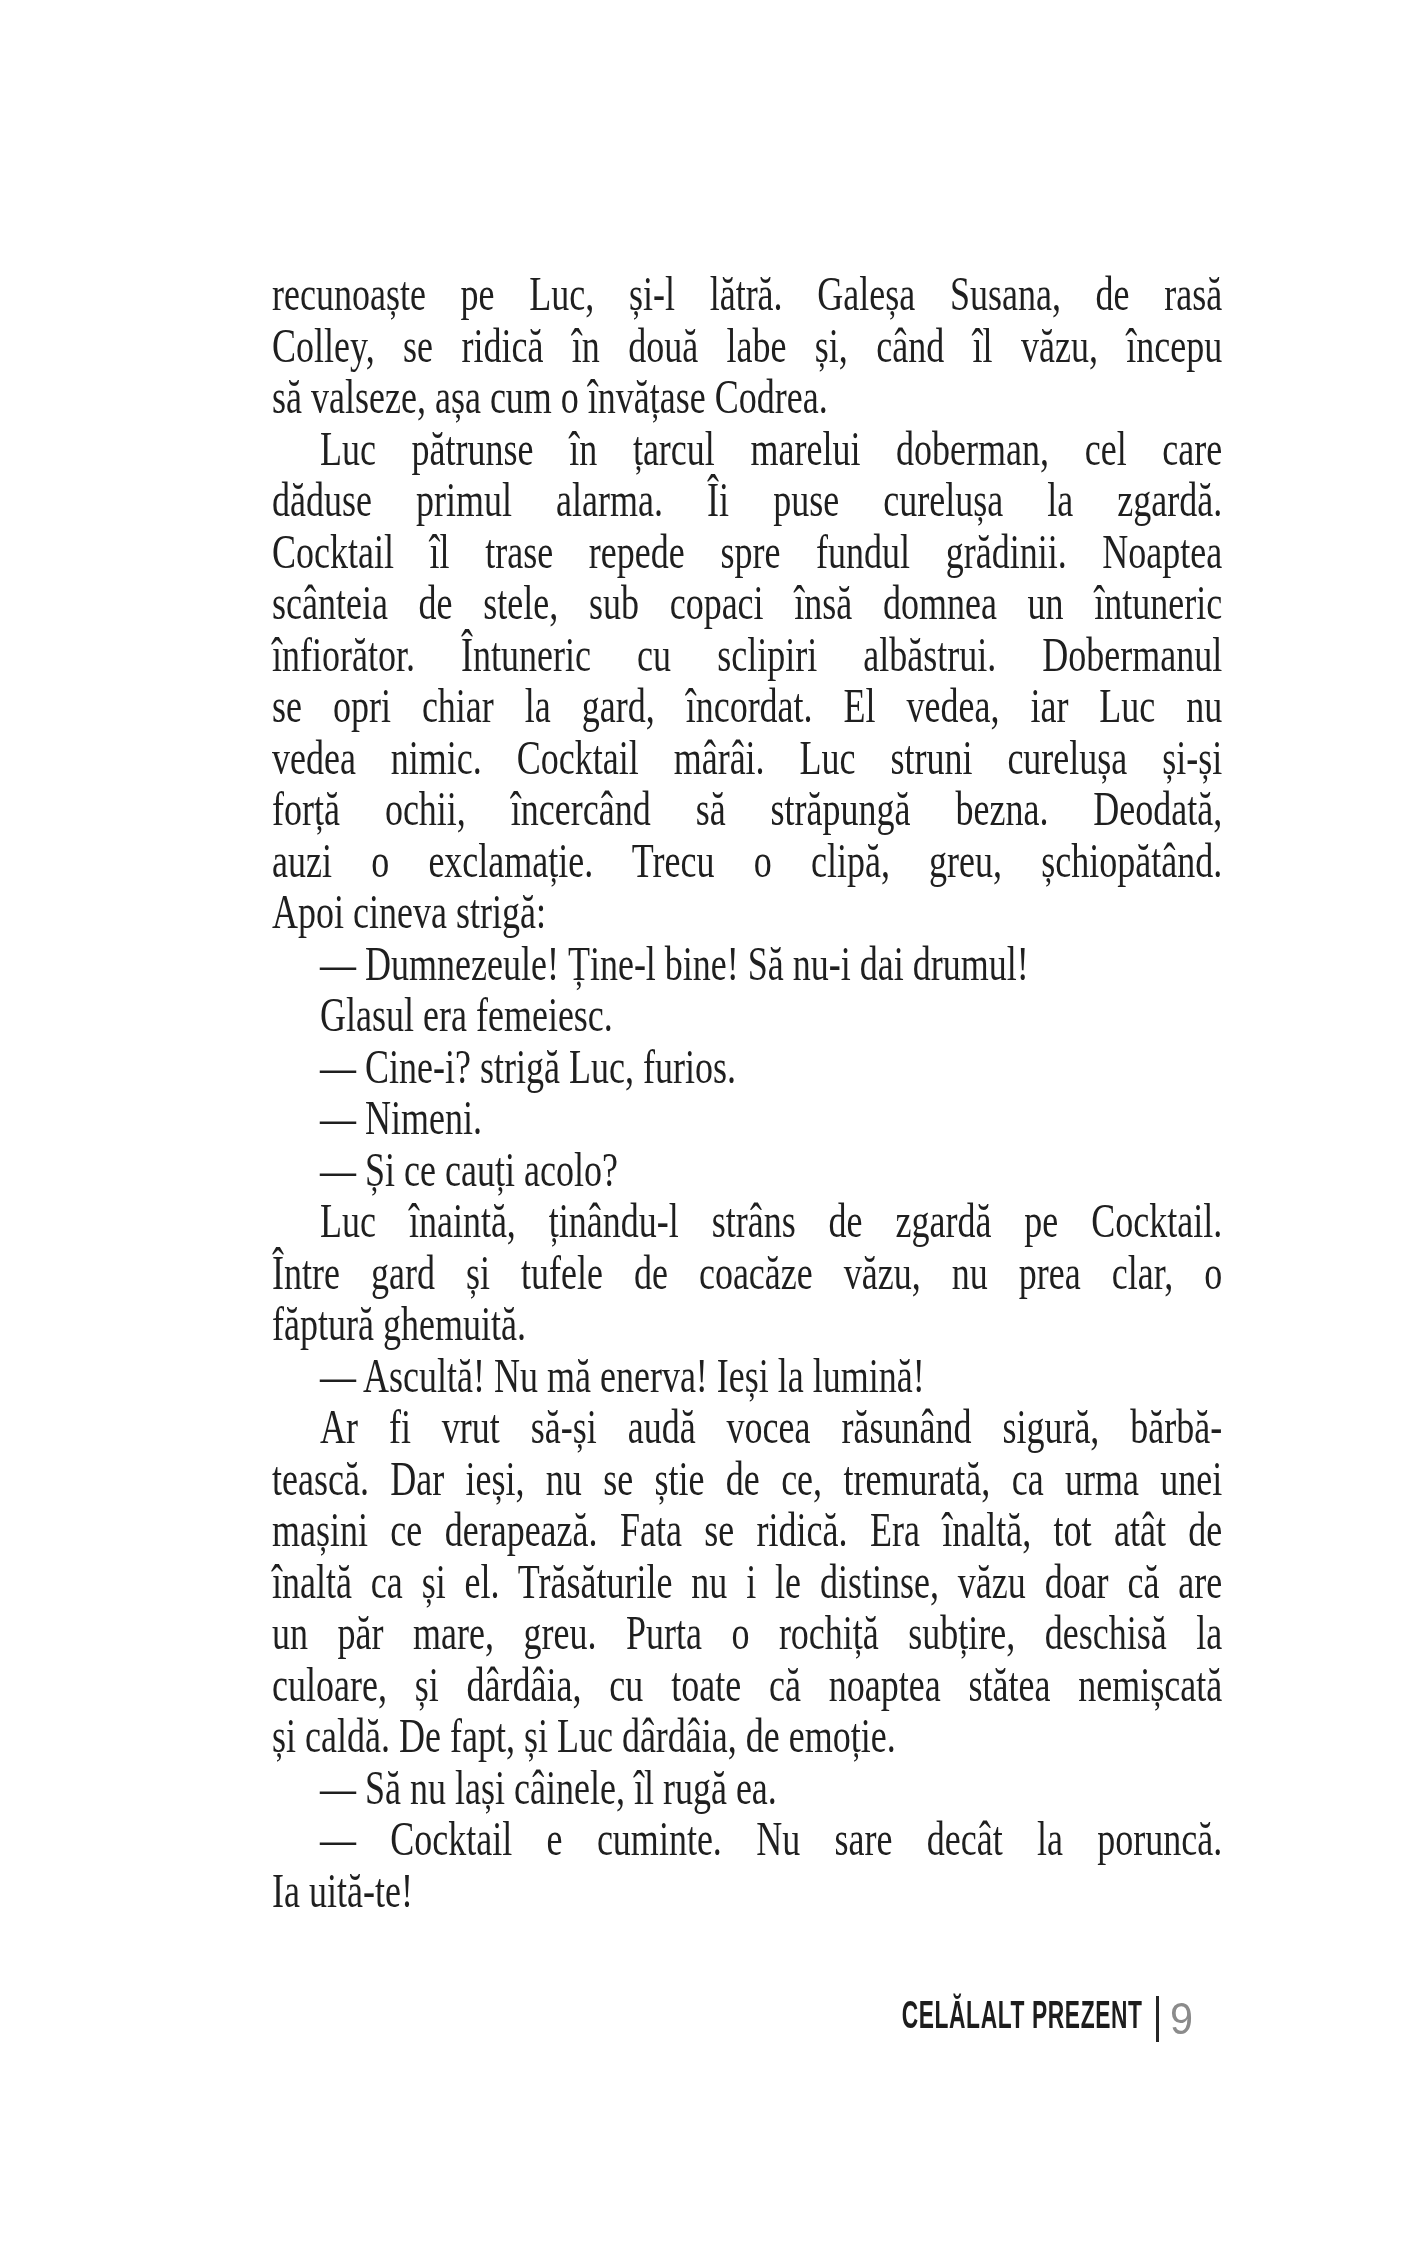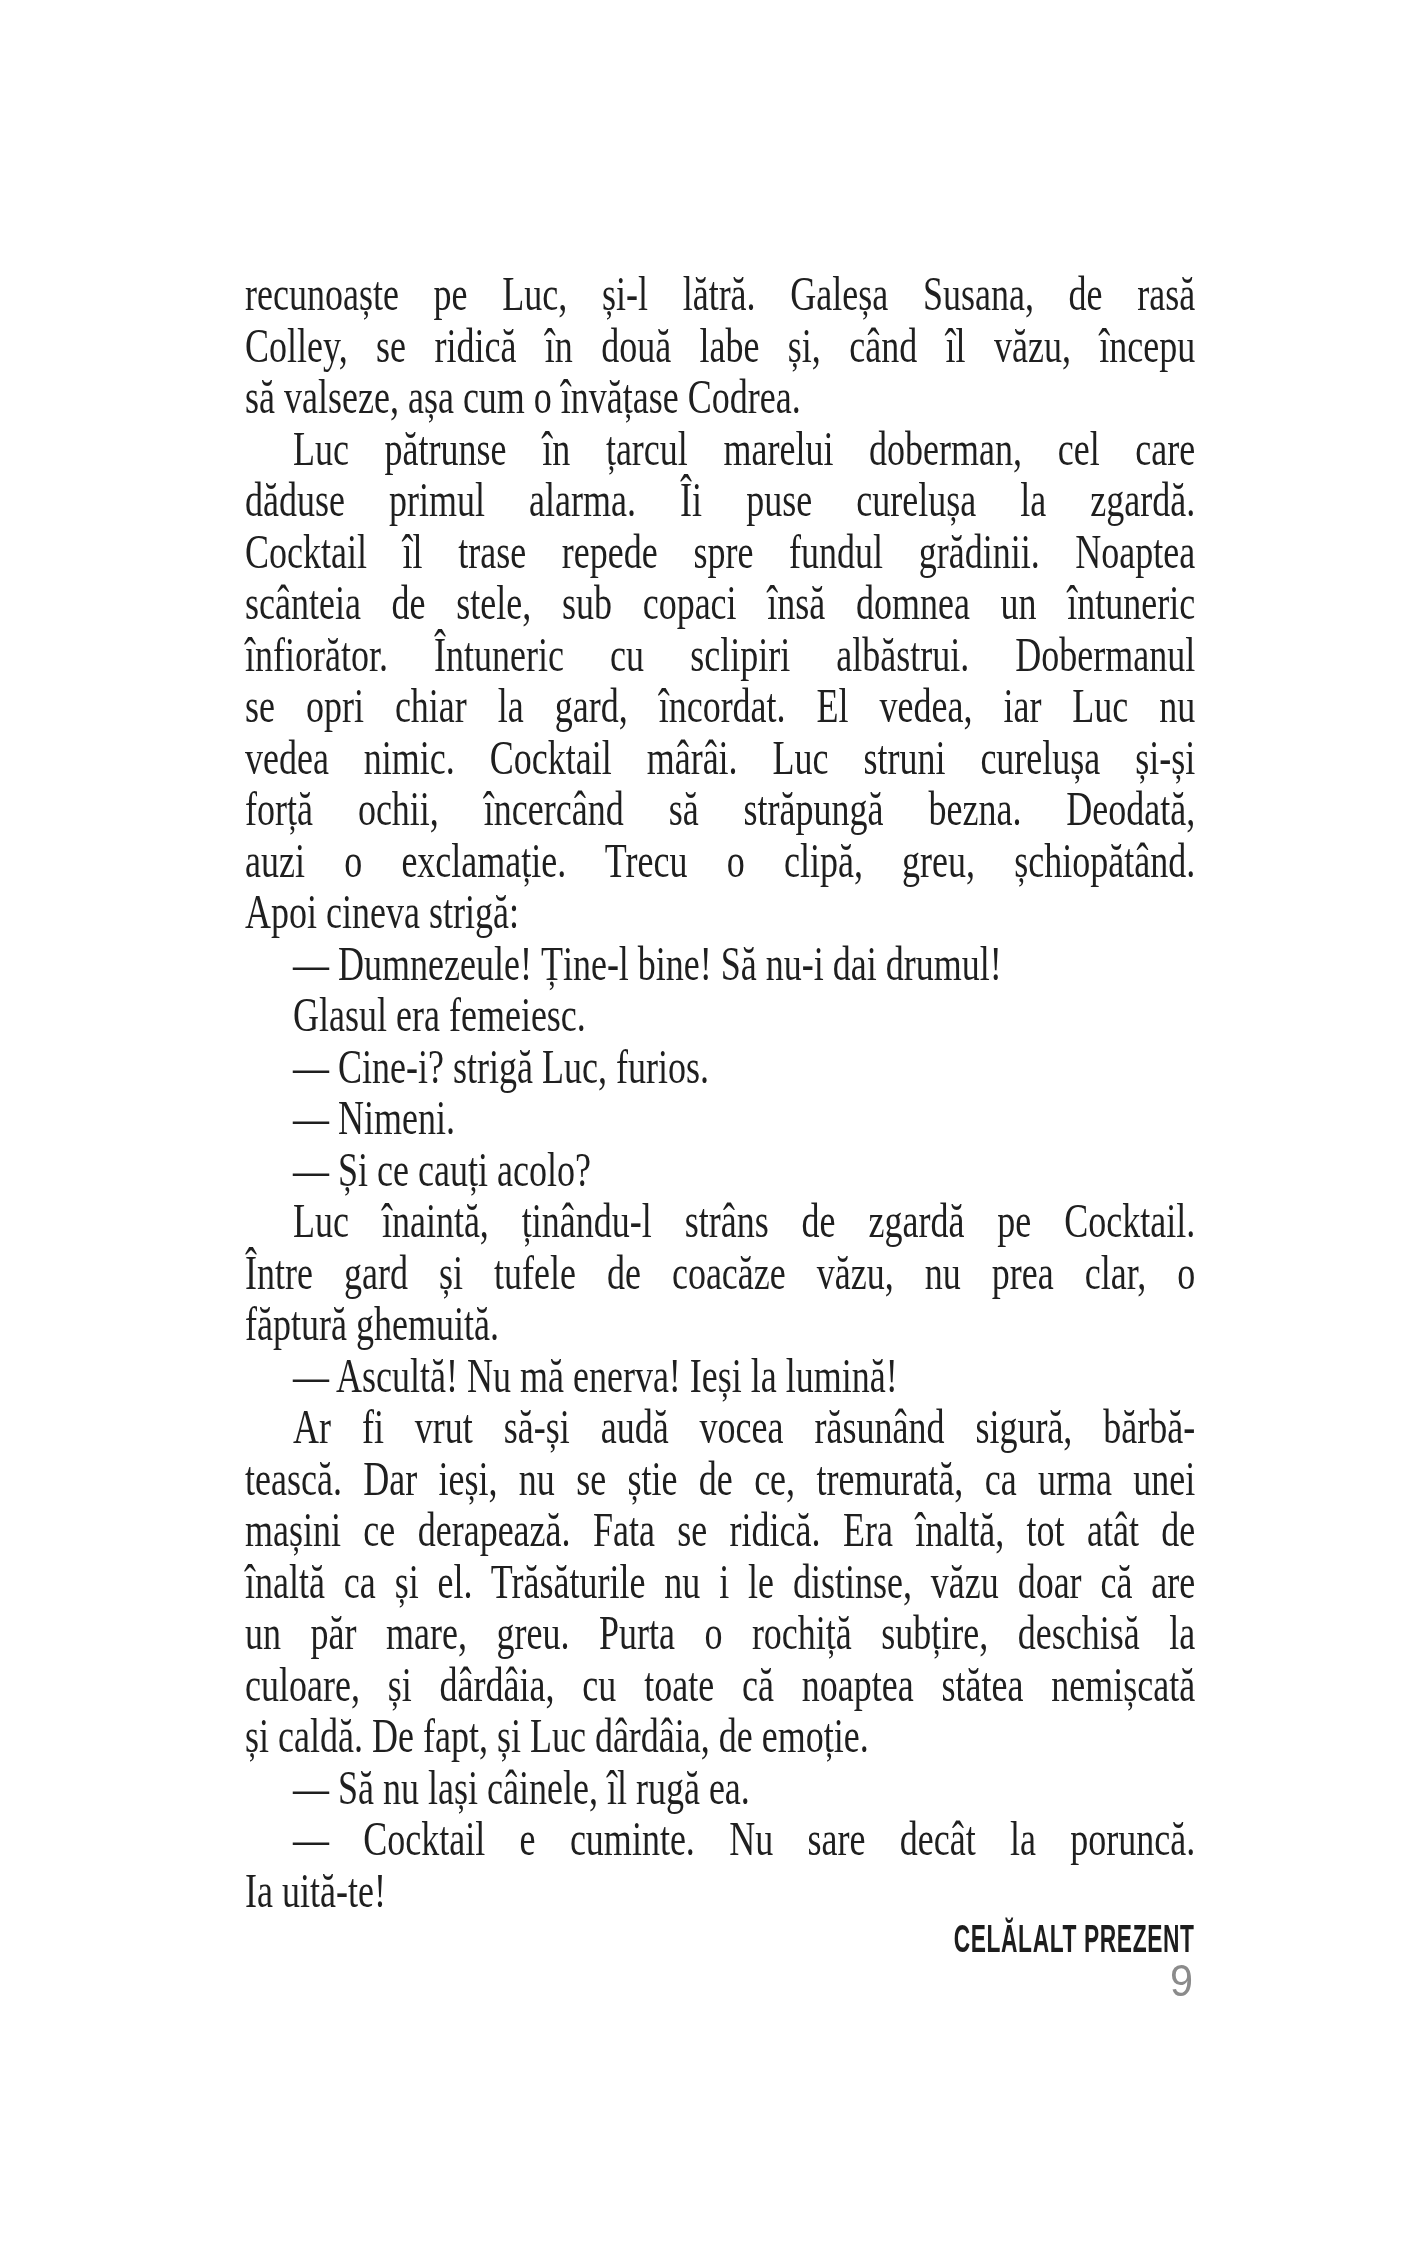--- a/index.html
+++ b/index.html
@@ -10,20 +10,21 @@
     width: 1418px;
     height: 2245px;
     background: #ffffff;
     position: relative;
     overflow: hidden;
   }
   .page {
     position: absolute;
     inset: 0;
     background: #ffffff;
+    margin-left: 27px;
   }
   
   .text-block {
     position: absolute;
     left: 245px;
     top: 268px;
     width: 1267px;
     transform: scaleX(0.75);
     transform-origin: left top;
     font-family: "Liberation Serif", "DejaVu Serif", serif;
@@ -40,26 +41,25 @@
     text-align: justify;
     text-align-last: justify;
     text-justify: inter-word;
   }
   .line.in {
     text-indent: 64px;
   }
   
   .footer {
     position: absolute;
-    top: 1920px;
+    top: 1996px;
     right: 223px;
     height: 52px;
     display: flex;
-    align-items: flex-end;
-    flex-direction: column;
+    align-items: flex-start;
   }
   .footer-title {
     font-family: "Liberation Sans", "DejaVu Sans", sans-serif;
     font-weight: 700;
     font-size: 38px;
     letter-spacing: 1px;
     white-space: nowrap;
     transform: scaleX(0.60);
     transform-origin: right center;
     line-height: 1;

